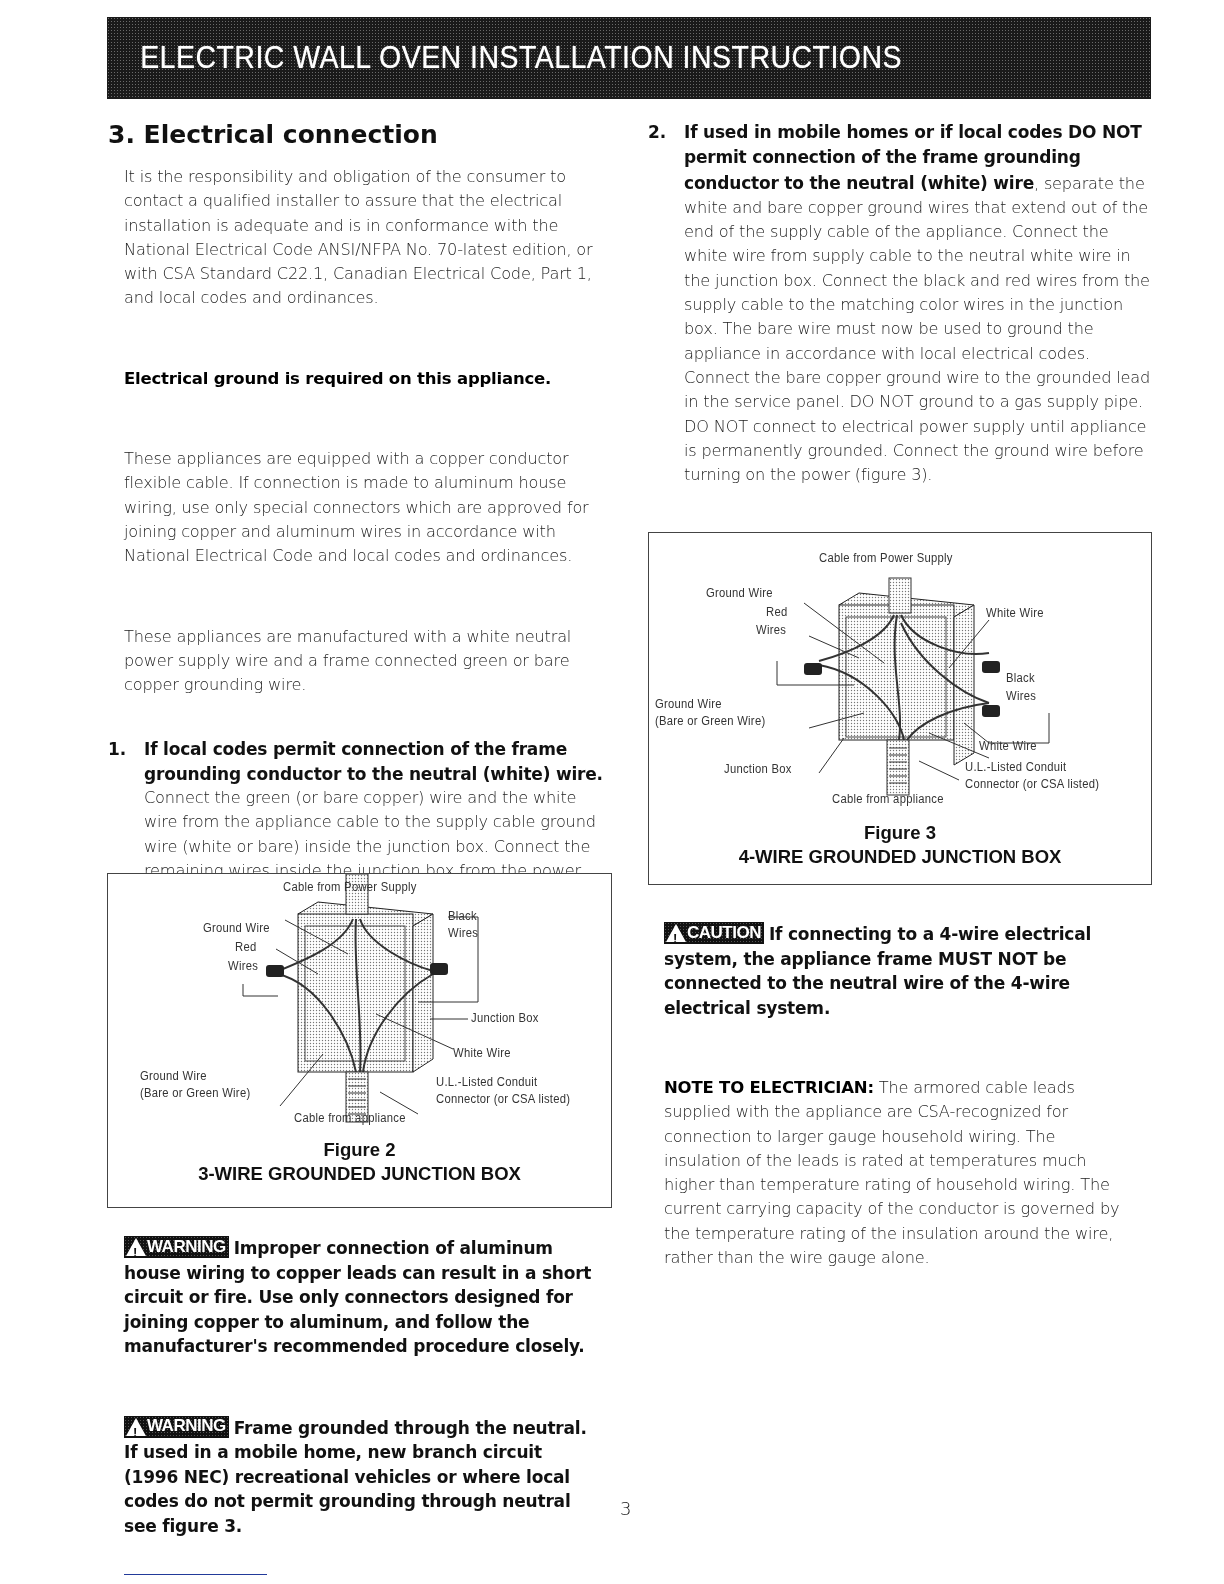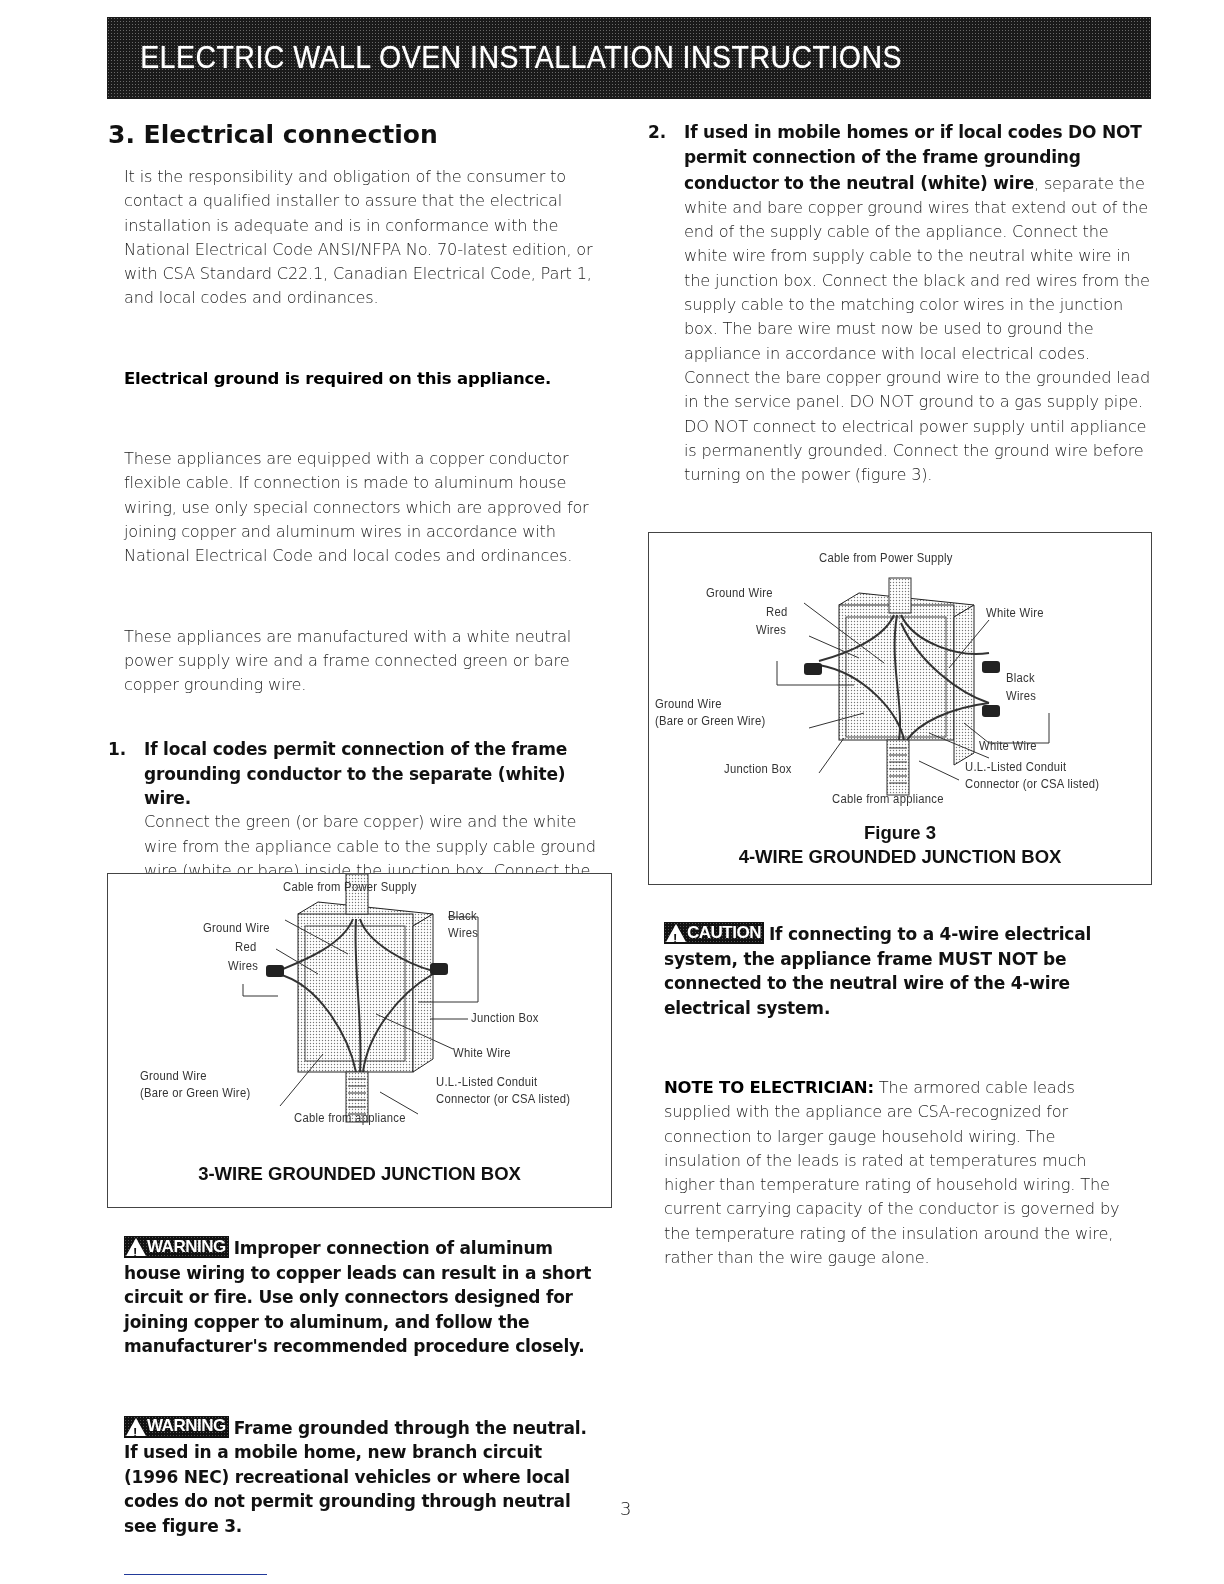--- a/index.html
+++ b/index.html
@@ -48,21 +48,21 @@
   <div class="gap"></div>
   <p class="body bold" style="font-size:16.5px;">Electrical ground is required on this appliance.</p>
   <div class="gap"></div>
   <p class="body">These appliances are equipped with a copper conductor flexible cable. If connection is made to aluminum house wiring, use only special connectors which are approved for joining copper and aluminum wires in accordance with National Electrical Code and local codes and ordinances.</p>
   <div class="gap"></div>
   <p class="body">These appliances are manufactured with a white neutral power supply wire and a frame connected green or bare copper grounding wire.</p>
   <div class="gap"></div>
   <div class="list-item">
     <div class="list-num">1.</div>
     <div class="list-body">
-      <div class="list-head">If local codes permit connection of the frame grounding conductor to the separate (white) wire.</div>
+      <div class="list-head">If local codes permit connection of the frame grounding conductor to the neutral (white) wire.</div>
       <div class="body">Connect the green (or bare copper) wire and the white wire from the appliance cable to the supply cable ground wire (white or bare) inside the junction box. Connect the remaining wires inside the junction box from the power supply cable to the matching colors of the appliance cable wires (figure 2).</div>
     </div>
   </div>
 </div>
 
 <div class="figure fig2">
   <svg class="diagram" width="503" height="260">
     <defs>
       <pattern id="dots" width="3" height="3" patternUnits="userSpaceOnUse">
         <rect width="3" height="3" fill="#fff"></rect>
@@ -110,20 +110,21 @@
   <div class="flabel" style="left:120px;top:85px;">Wires</div>
   <div class="flabel" style="left:340px;top:35px;">Black</div>
   <div class="flabel" style="left:340px;top:52px;">Wires</div>
   <div class="flabel" style="left:363px;top:137px;">Junction Box</div>
   <div class="flabel" style="left:345px;top:172px;">White Wire</div>
   <div class="flabel" style="left:32px;top:195px;">Ground Wire</div>
   <div class="flabel" style="left:32px;top:212px;">(Bare or Green Wire)</div>
   <div class="flabel" style="left:328px;top:201px;">U.L.-Listed Conduit</div>
   <div class="flabel" style="left:328px;top:218px;">Connector (or CSA listed)</div>
   <div class="flabel" style="left:186px;top:237px;">Cable from appliance</div>
+  <div class="fig-caption" style="top:264px;">Figure 2</div>
   <div class="fig-caption" style="top:288px;">3-WIRE GROUNDED JUNCTION BOX</div>
 </div>
 
 <div class="col" style="left:108px;top:1220px;width:500px;">
   <p class="alert">
     <span class="badge">
         <span class="tri">
           <span>!</span>
         </span>
         <span>WARNING</span>

